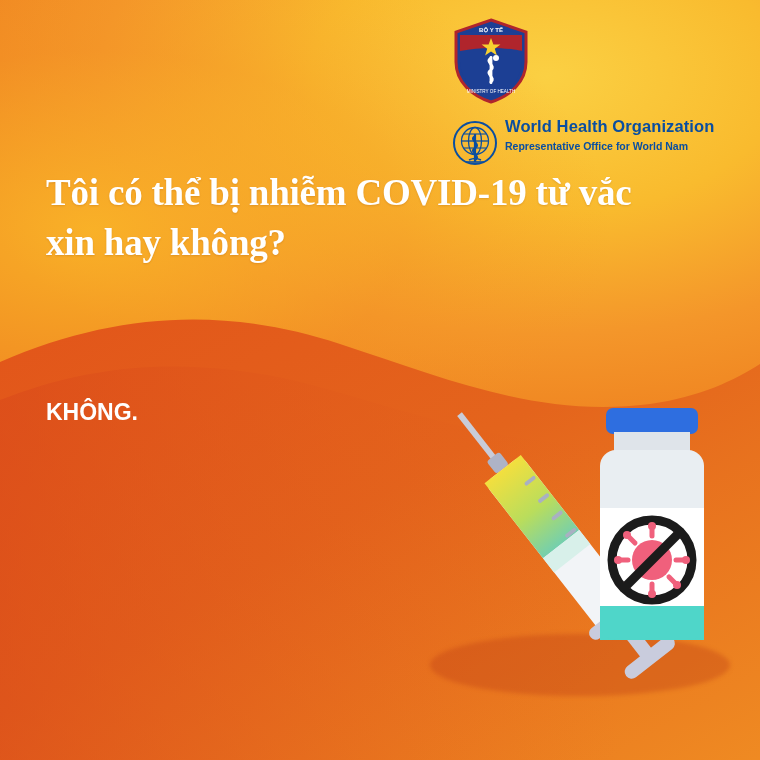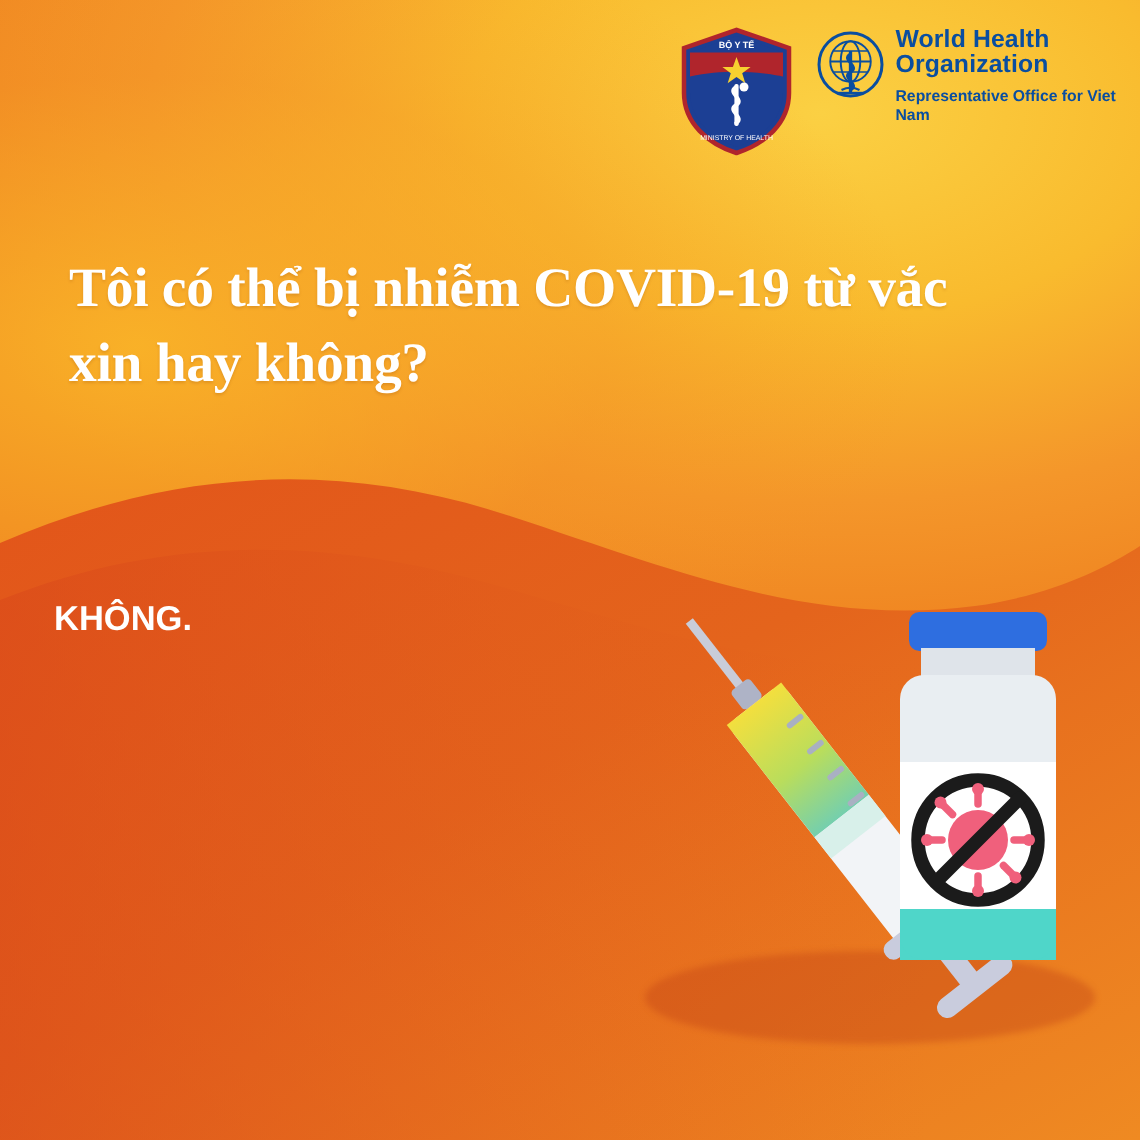--- a/index.html
+++ b/index.html
@@ -42,20 +42,21 @@
   }
   .wave svg { display: block; }
   
   .logos {
     position: absolute;
     top: 18px;
     left: 452px;
     display: flex;
     align-items: flex-start;
     gap: 14px;
+    flex-direction: column;
   }
   .moh-logo { width: 78px; height: 86px; }
   .who-block { display: flex; align-items: flex-start; gap: 7px; }
   .who-emblem { width: 46px; height: 46px; margin-top: 2px; }
   .who-text { color: #0a4ea0; line-height: 1.05; }
   .who-title {
     font-size: 16.5px;
     font-weight: bold;
     letter-spacing: 0.1px;
   }
@@ -76,21 +77,21 @@
     font-size: 37px;
     font-weight: bold;
     line-height: 1.36;
     letter-spacing: -0.2px;
     text-shadow: 0 1px 2px rgba(120,50,0,0.18);
     font-family: Liberation Serif, serif;
   }
   
   .answer {
     position: absolute;
-    left: 36px;
+    left: 46px;
     top: 395px;
     width: 430px;
     color: #ffffff;
   }
   .answer-lead {
     font-size: 23px;
     font-weight: bold;
     line-height: 1.5;
     margin-bottom: 2px;
   }
@@ -170,21 +171,21 @@
           <line x1="12" y1="14" x2="34" y2="14" stroke="#0a4ea0" stroke-width="1.1"></line>
           <line x1="12" y1="28" x2="34" y2="28" stroke="#0a4ea0" stroke-width="1.1"></line>
           <rect x="21.9" y="14" width="2.2" height="28" fill="#0a4ea0"></rect>
           <path d="M23 16 C16 20 30 24 23 28 C16 32 30 36 23 40" stroke="#0a4ea0" stroke-width="2" fill="none" stroke-linecap="round"></path>
           <path d="M14 42 L32 42" stroke="#0a4ea0" stroke-width="1.6"></path>
           <path d="M17 40 q6 -3 12 0" stroke="#0a4ea0" stroke-width="1.4" fill="none"></path>
         </svg>
       </div>
       <div class="who-text">
         <div class="who-title">World Health Organization</div>
-        <div class="who-sub">Representative Office for Viet Nam</div>
+        <div class="who-sub">Representative Office for World Nam</div>
       </div>
     </div>
 
   </div>
 
   <div class="headline">Tôi có thể bị nhiễm COVID-19 từ vắc xin hay không?</div>
 
   <div class="answer">
     <div class="answer-lead">KHÔNG.</div>
   </div>

